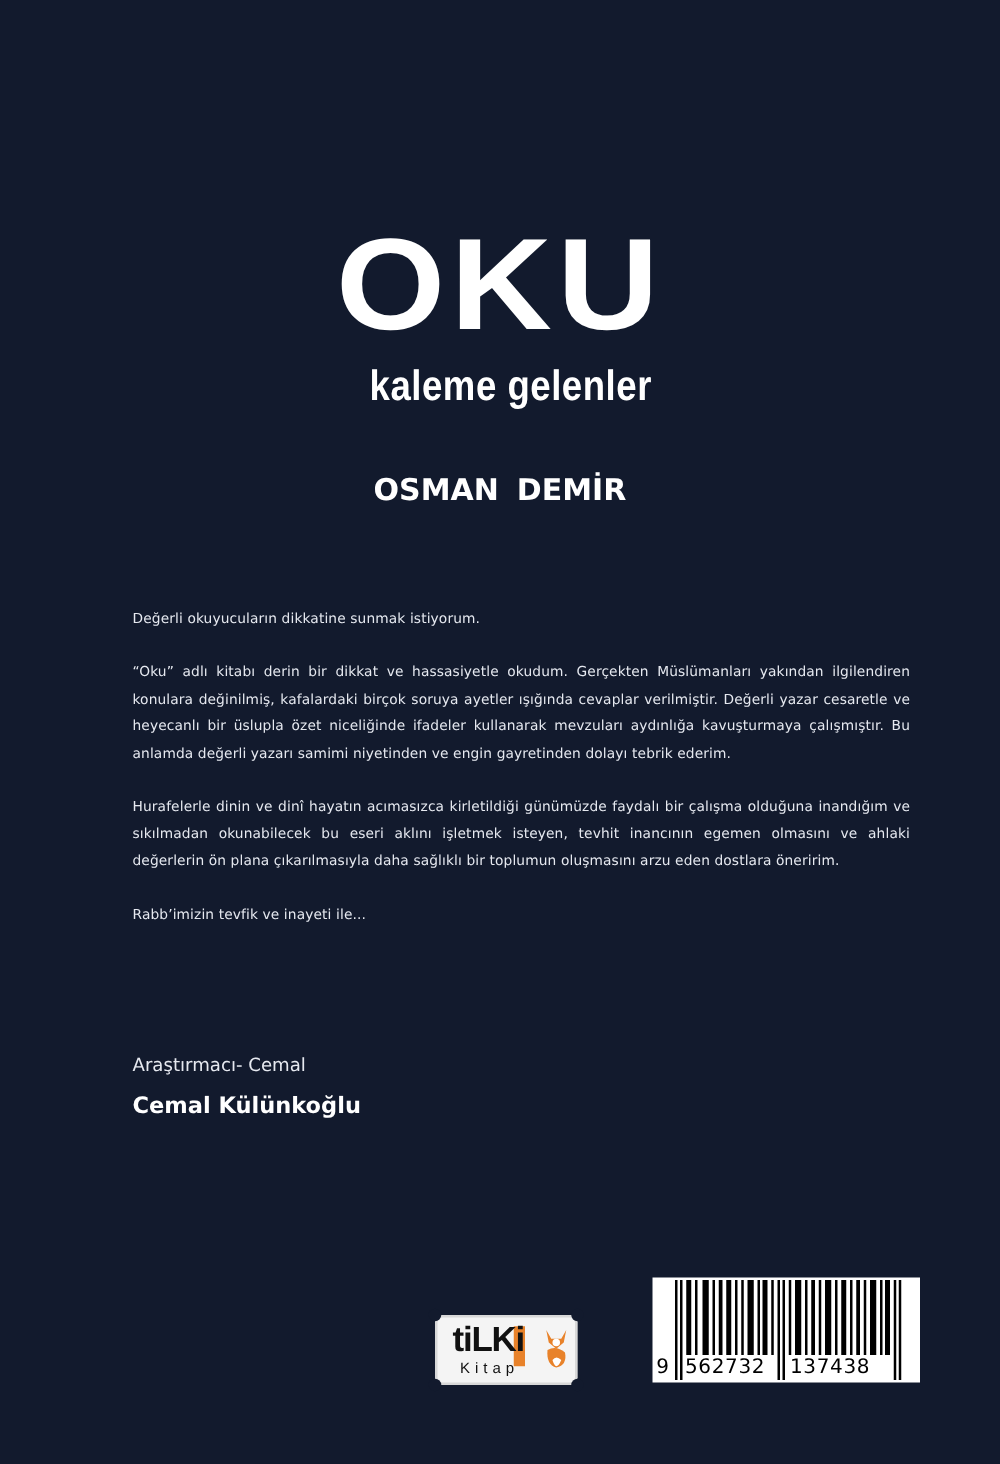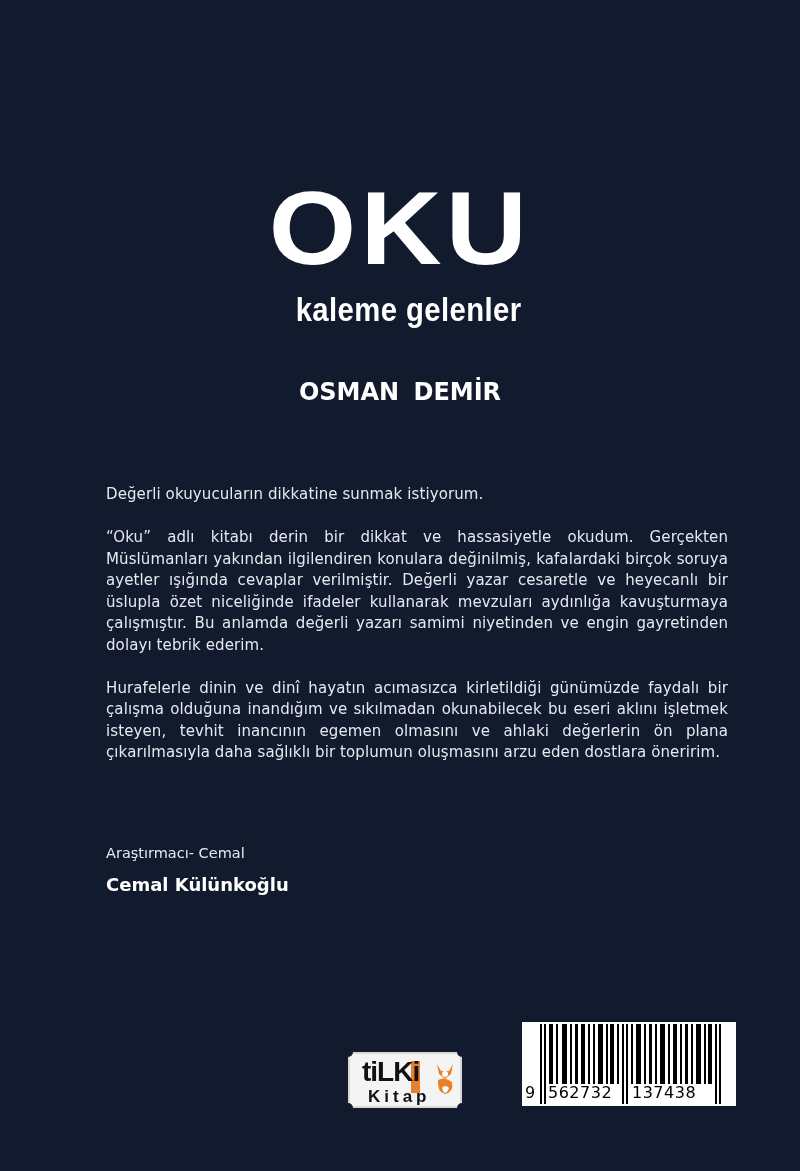--- a/index.html
+++ b/index.html
@@ -29,21 +29,21 @@
     }
     .author {
       position: absolute; left: 0; width: 800px; top: 380px;
       text-align: center;
       font-family: "DejaVu Sans", sans-serif;
       font-weight: 700; font-size: 24px; color: #ffffff;
       line-height: 1; word-spacing: 6px;
     }
     .body-text {
       position: absolute; left: 106px; width: 622px; top: 484px;
-      font-size: 15px; line-height: 21.5px; color: #e6e9f0;
+      font-size: 11px; line-height: 21.5px; color: #e6e9f0;
       letter-spacing: 0.1px;
     }
     .body-text p { margin: 0 0 21.5px 0; text-align: justify; }
     .body-text p.last { text-align-last: left; }
     .sign-role {
       position: absolute; left: 106px; top: 845px;
       font-size: 14.5px; color: #e6e9f0;
     }
     .sign-name {
       position: absolute; left: 106px; top: 874px;
@@ -57,22 +57,22 @@
     }
     .logo .notch { position:absolute; width:10px; height:10px; background:#121a2d; border-radius:50%; }
     .logo .orange-bar { position:absolute; left:63px; top:9px; width:9px; height:32px; background:#e8822a; }
     .logo .tilki {
       position:absolute; left:14px; top:6px;
       font-family: "Liberation Sans", sans-serif; font-weight:700;
       font-size: 28px; color:#111; letter-spacing:-1px; line-height:1;
     }
     .logo .kitap {
       position:absolute; left:20px; top:36px;
-      font-family: "Liberation Sans", sans-serif; font-weight:700;
-      font-size: 17px; color:#111; letter-spacing:4px; line-height:1;
+      font-family: "Liberation Sans", sans-serif; font-weight:400;
+      font-size: 12px; color:#111; letter-spacing:4px; line-height:1;
     }
     .logo .fox {
       position:absolute; left:86px; top:10px; width:22px; height:34px;
     }
     .barcode {
       position: absolute; left: 522px; top: 1022px;
       width: 214px; height: 84px; background: #ffffff;
     }
     .barcode svg { position:absolute; left:0; top:0; }
     .bc-digit {
@@ -87,20 +87,21 @@
 <div>
 
   <div class="title">OKU</div>
   <div class="subtitle">kaleme gelenler</div>
   <div class="author">OSMAN DEMİR</div>
 
   <div class="body-text">
     <p>Değerli okuyucuların dikkatine sunmak istiyorum.</p>
     <p>“Oku” adlı kitabı derin bir dikkat ve hassasiyetle okudum. Gerçekten Müslümanları yakından ilgilendiren konulara değinilmiş, kafalardaki birçok soruya ayetler ışığında cevaplar verilmiştir. Değerli yazar cesaretle ve heyecanlı bir üslupla özet niceliğinde ifadeler kullanarak mevzuları aydınlığa kavuşturmaya çalışmıştır. Bu anlamda değerli yazarı samimi niyetinden ve engin gayretinden dolayı tebrik ederim.</p>
     <p>Hurafelerle dinin ve dinî hayatın acımasızca kirletildiği günümüzde faydalı bir çalışma olduğuna inandığım ve sıkılmadan okunabilecek bu eseri aklını işletmek isteyen, tevhit inancının egemen olmasını ve ahlaki değerlerin ön plana çıkarılmasıyla daha sağlıklı bir toplumun oluşmasını arzu eden dostlara öneririm.</p>
+    <p class="last">Rabb’imizin tevfik ve inayeti ile...</p>
   </div>
 
   <div class="sign-role">Araştırmacı- Cemal</div>
   <div class="sign-name">Cemal Külünkoğlu</div>
 
   <div class="logo">
     <span class="notch" style="left:-5px;top:-5px"></span>
     <span class="notch" style="right:-5px;top:-5px"></span>
     <span class="notch" style="left:-5px;bottom:-5px"></span>
     <span class="notch" style="right:-5px;bottom:-5px"></span>

